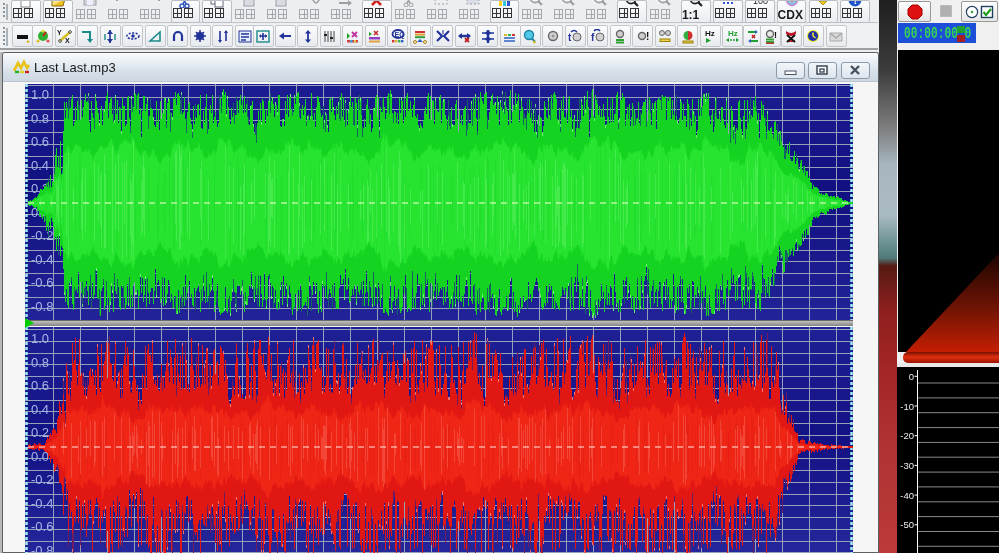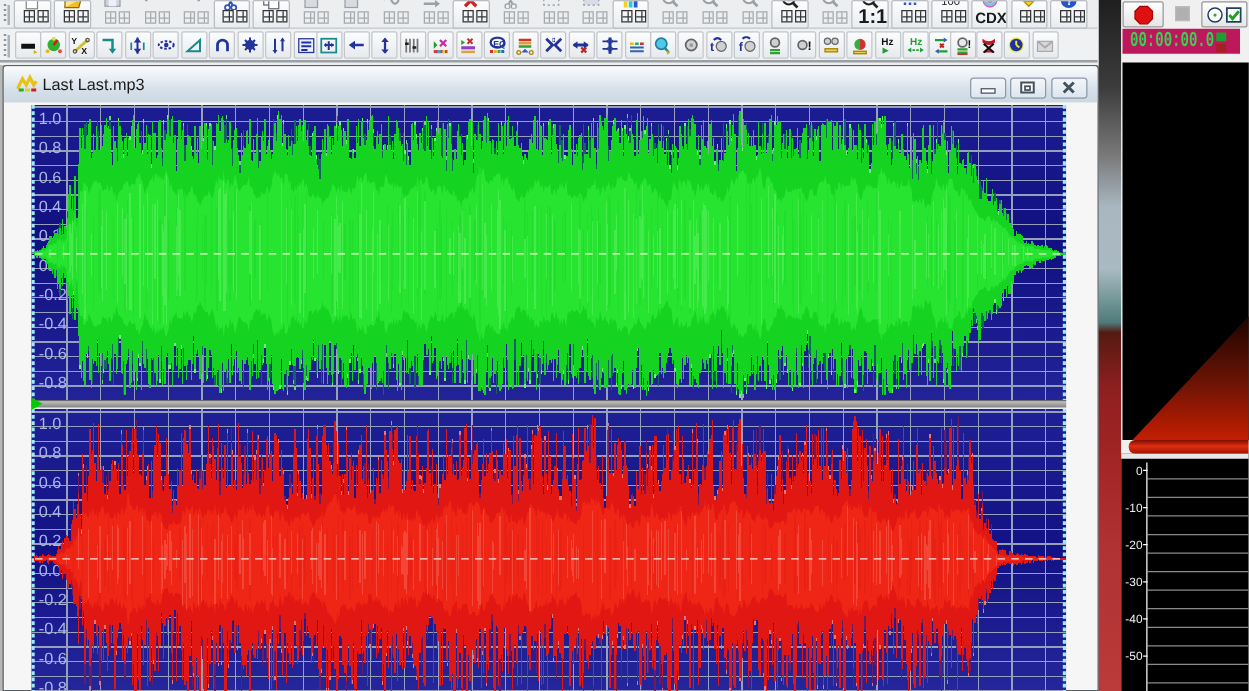--- a/index.html
+++ b/index.html
@@ -1,37 +1,37 @@
 <!DOCTYPE html>
 <html><head><meta charset="utf-8"><style>
 *{margin:0;padding:0;box-sizing:border-box}
 html,body{width:999px;height:553px;overflow:hidden;background:#eceef0;font-family:"Liberation Sans",sans-serif}
 #root{position:relative;width:999px;height:553px}
 #tb1{position:absolute;left:0;top:0;width:878px;height:23px;background:#eceef0;border-bottom:1px solid #c2c6ca}
 #tb2{position:absolute;left:0;top:24px;width:878px;height:26px;background:#eff1f3;border-bottom:2px solid #9aa0a4}
 .grip{position:absolute;left:3px;top:3px;width:2px;bottom:3px;background:repeating-linear-gradient(180deg,#8a949c 0 2px,transparent 2px 4px);box-shadow:3px 1px 0 #aab2ba}
-.b1,.b1r{position:absolute;top:0;height:23px;text-align:right;overflow:hidden}
+.b1,.b1r{position:absolute;top:0;height:23px;text-align:left;overflow:hidden}
 .b1r{background:linear-gradient(#fdfdfe,#e9ecf0);border:1px solid #b9bec4;border-radius:2px}
 .i1{position:absolute;top:-8px;left:50%;margin-left:-8px}
 .t1{position:absolute;bottom:2px;left:0;right:0;height:12px;line-height:11px}
 .cj{display:inline-block;width:9px;height:10px;margin:0 1px;position:relative;border:1px solid currentColor;vertical-align:top;opacity:.88}
 .cj::before{content:"";position:absolute;left:0;right:0;top:3.5px;border-top:1px solid}
 .cj::after{content:"";position:absolute;top:0;bottom:0;left:3.5px;border-left:1px solid}
 .b2{position:absolute;top:1px;width:21px;height:22px;background:linear-gradient(#fbfcfd,#e7eaee);border:1px solid #c3c7cc;border-radius:2px;text-align:center;padding-top:3px}
 #mdi{position:absolute;left:0;top:52px;width:884px;height:501px;background:#b8b8b8}
 #win{position:absolute;left:2px;top:0;width:877px;height:501px;background:#f6f6f6;border:1px solid #5a6064;border-radius:3px 3px 0 0}
 #tit{position:absolute;left:0;top:0;right:0;height:29px;background:linear-gradient(#fafcfe,#d5dfe9 70%,#cdd8e3);border-radius:3px 3px 0 0;border-bottom:1px solid #b9c4cf}
 #tit .txt{position:absolute;left:31px;top:7px;font-size:13px;color:#1a1a1a}
 .wbtn{position:absolute;top:9px;width:29px;height:17px;background:linear-gradient(#f2f6fa,#dde5ee);border:1px solid #8d9aa8;border-radius:3px}
 #divider{position:absolute;left:25px;top:320px;width:828px;height:6px;background:linear-gradient(#c2c2c2,#828282);border-top:1px solid #6a6a6a}
 #marker{position:absolute;left:25px;top:318px;width:0;height:0;border-left:9px solid #00cc00;border-top:5.5px solid transparent;border-bottom:5.5px solid transparent}
 #aero{position:absolute;left:879px;top:0;width:18px;height:553px;background:linear-gradient(#1f1f1f 0,#3c3c3c 70px,#7a7a7a 125px,#a8b6c0 165px,#aabac2 215px,#6e9494 242px,#4f7a7a 258px,#551a12 266px,#8e1f1f 310px,#a42525 370px,#b03232 440px,#bb3a3a 553px)}
 #ctrl{position:absolute;left:897px;top:0;width:102px;height:553px;background:#f0f0f0}
 .cbtn{position:absolute;height:21px;background:linear-gradient(#fefefe,#e6e6e6);border:1px solid #989898;border-radius:2px;text-align:center;padding-top:2px}
-#lcd{position:absolute;left:1px;top:23px;width:94px;height:20px;background:#be185d}
+#lcd{position:absolute;left:1px;top:23px;width:78px;height:20px;background:#1d4ed8}
 #lcdtxt{position:absolute;left:6px;top:1px;font-family:"Liberation Mono",monospace;font-weight:bold;font-size:17px;color:#35d455;letter-spacing:0;transform:scaleX(0.66);transform-origin:0 0}
 #spec{position:absolute;left:1px;top:50px;width:102px;height:302px;background:#000}
 #redbar{position:absolute;left:6px;top:352px;width:96px;height:11px;border-radius:5px 0 0 5px;background:linear-gradient(#7a0d00,#e03010 45%,#9c1200)}
 #meter{position:absolute;left:0;top:363px;width:102px;height:190px;background:#000;border-top:4px solid #e8e8e8}
 </style></head><body>
 <div id="root">
  <div id="tb1">
       <div class="grip"></div>
       <div class="b1r" style="left:11.0px;width:29.9px">
         <svg class="i1" width="16" height="15" viewBox="0 0 16 15">
@@ -178,21 +178,21 @@
           <line x1="10.4" y1="9.4" x2="14" y2="13" stroke="#9aa0a6" stroke-width="2.2"></line>
           <path d="M5 6h4" stroke="#9aa0a6" stroke-width="1.2"></path>
         </svg>
         <div class="t1" style="color:#9aa0a6"><span class="cj" style="color:#9aa0a6"></span><span class="cj" style="color:#9aa0a6"></span></div>
       </div>
       <div class="b1r" style="left:680.9px;width:29.9px">
         <svg class="i1" width="16" height="15" viewBox="0 0 16 15">
           <circle cx="7" cy="6" r="4.6" fill="#f4f4f4" stroke="#222" stroke-width="1.6"></circle>
           <line x1="10.4" y1="9.4" x2="14" y2="13" stroke="#222" stroke-width="2.2"></line>
         </svg>
-        <div class="t1" style="color:#1a1a1a"><span style="font-size:16px;font-weight:bold">1:1</span></div>
+        <div class="t1" style="color:#1a1a1a"><span style="font-size:12px;font-weight:bold">1:1</span></div>
       </div>
       <div class="b1r" style="left:712.8px;width:29.9px">
         <svg class="i1" width="16" height="15" viewBox="0 0 16 15">
           <path d="M3 10h2m2 0h2m2 0h2" stroke="#3355cc" stroke-width="2"></path>
           <circle cx="8" cy="4" r="3" fill="#3a6ad0"></circle>
         </svg>
         <div class="t1" style="color:#1a1a1a"><span class="cj" style="color:#1a1a1a"></span><span class="cj" style="color:#1a1a1a"></span></div>
       </div>
       <div class="b1r" style="left:744.7px;width:29.9px">
         <svg class="i1" width="16" height="15" viewBox="0 0 16 15">

